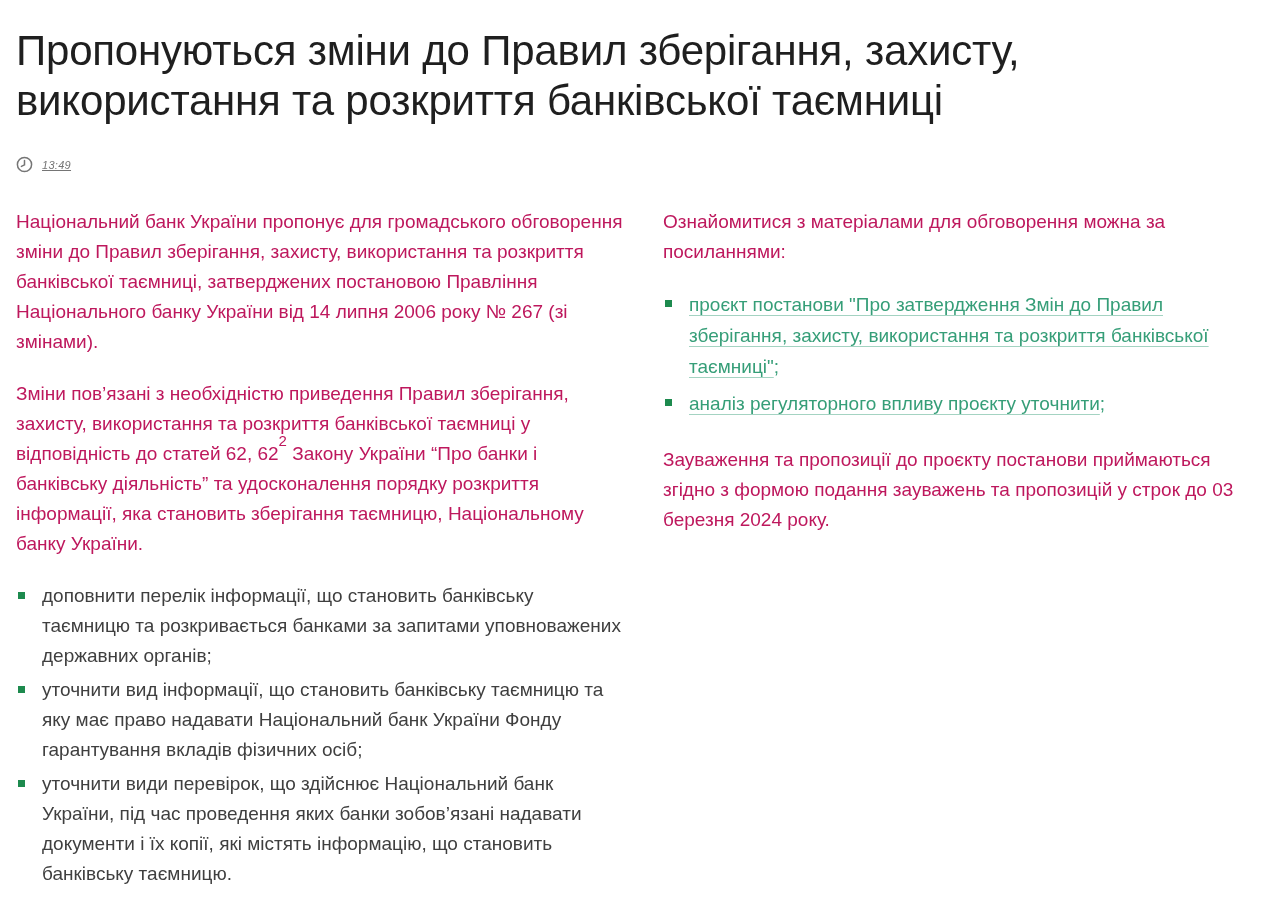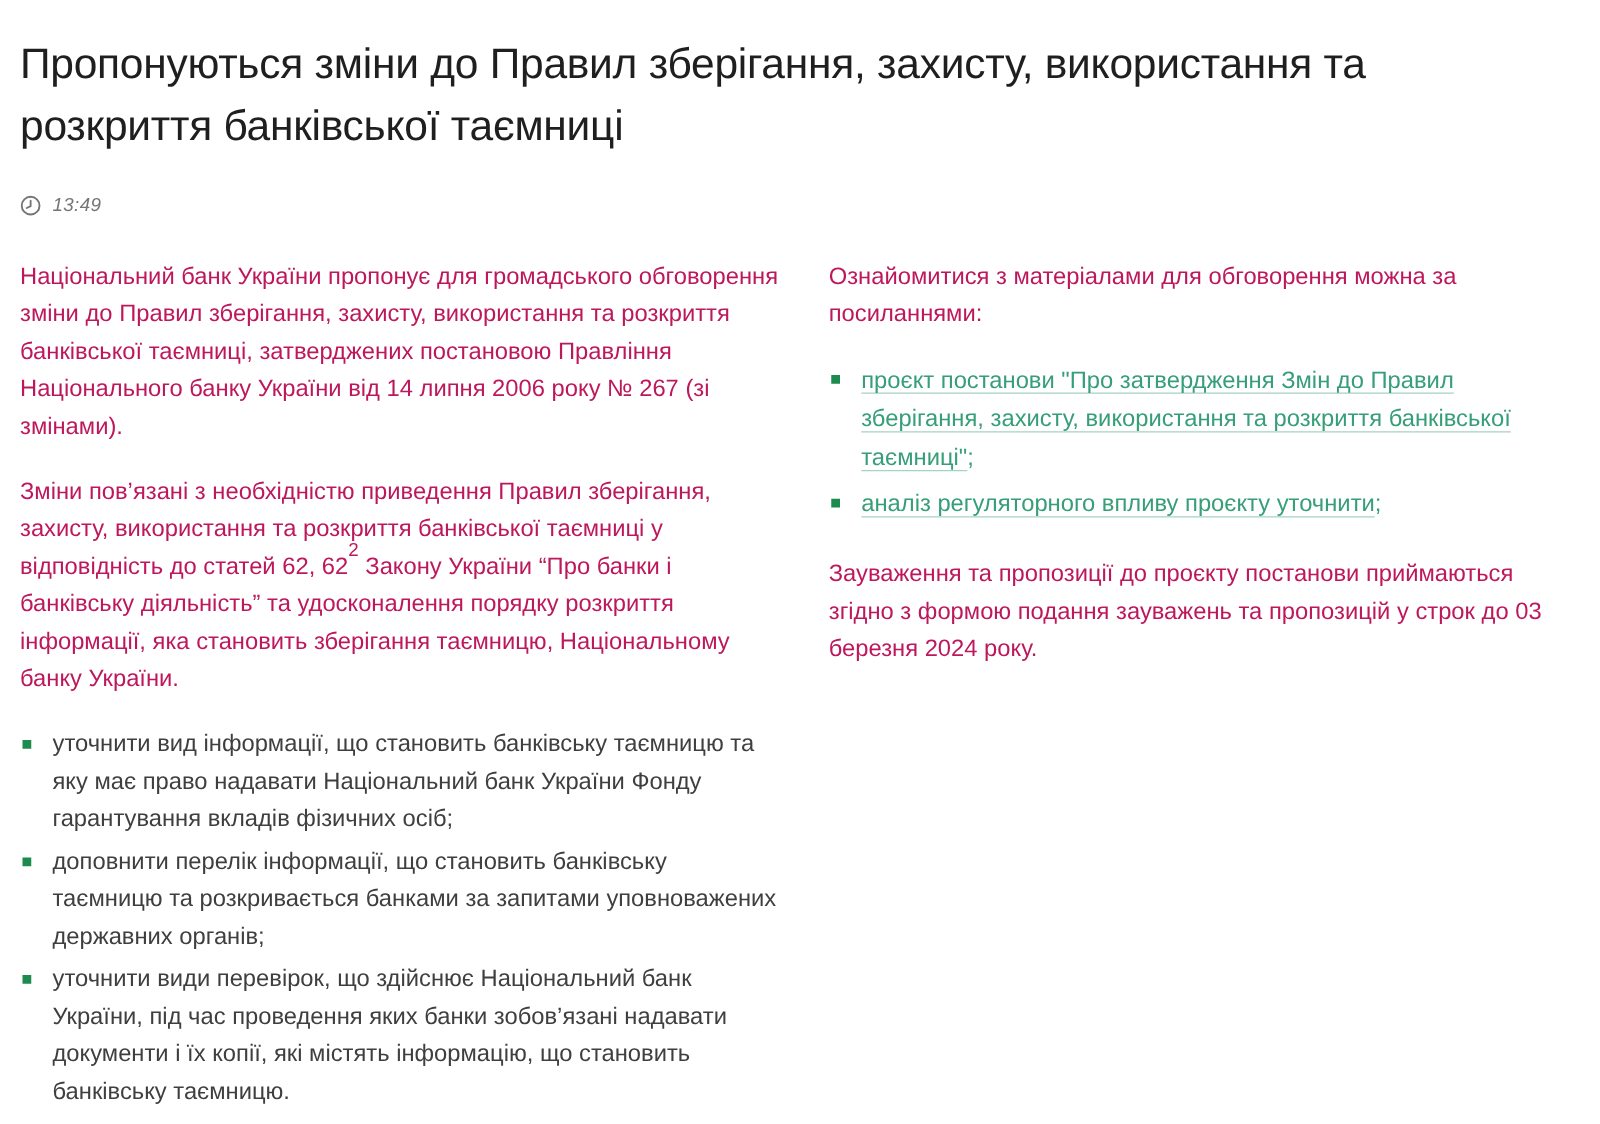--- a/index.html
+++ b/index.html
@@ -9,44 +9,45 @@
     color: #3f3f3f;
   }
   .page {
     width: 1280px;
     min-height: 899px;
     margin: 0 auto;
     padding: 26px 16px 40px 16px;
     background: #ffffff;
   }
   h1.article-title {
-    font-size: 34px;
+    font-size: 42px;
     line-height: 50px;
     font-weight: 500;
     letter-spacing: -0.2px;
     color: #1f1f1f;
     max-width: 1150px;
     margin-bottom: 30px;
   }
   .meta-row {
     display: flex;
     align-items: center;
     gap: 9px;
     margin-bottom: 34px;
   }
   .meta-row .clock {
     width: 17px;
     height: 17px;
     display: inline-block;
   }
   .meta-row .time {
-    font-size: 15px;
+    font-size: 11px;
     font-style: italic;
     color: #757575;
     letter-spacing: 0.3px;
+    text-decoration: underline;
   }
   .columns {
     display: grid;
     grid-template-columns: 608px 601px;
     gap: 39px;
     align-items: start;
   }
   .col p {
     font-size: 19px;
     line-height: 30px;
@@ -110,22 +111,22 @@
 
   <div class="columns">
 
     <div class="col">
       <p>Національний банк України пропонує для громадського обговорення зміни до Правил зберігання, захисту, використання та розкриття банківської таємниці, затверджених постановою Правління Національного банку України від 14 липня 2006 року № 267 (зі змінами).</p>
 
       <p><span>Зміни пов’язані з необхідністю приведення  Правил зберігання, захисту, використання та розкриття банківської таємниці у відповідність до статей  62, 62</span><sup class="article-sup">2</sup><span> Закону України “Про банки і банківську діяльність” та удосконалення порядку розкриття інформації, яка становить зберігання таємницю, Національному банку України.</span></p>
 
 
       <ul class="sq-list">
+        <li>доповнити перелік інформації, що становить банківську таємницю та розкривається банками за запитами уповноважених державних органів;</li>
         <li>уточнити вид інформації, що становить банківську таємницю та яку має право надавати Національний банк України Фонду гарантування вкладів фізичних осіб;</li>
-        <li>доповнити перелік інформації, що становить банківську таємницю та розкривається банками за запитами уповноважених державних органів;</li>
         <li>уточнити види перевірок, що здійснює Національний банк України, під час проведення яких банки зобов’язані надавати документи і їх копії, які містять інформацію, що становить банківську таємницю.</li>
       </ul>
     </div>
 
     <div class="col">
 
       <p>Ознайомитися з матеріалами для обговорення можна за посиланнями:</p>
 
       <ul class="sq-list links-list">
         <li><a class="doc-link">проєкт постанови "Про затвердження Змін до Правил зберігання, захисту, використання та розкриття банківської таємниці"</a><span class="link-suffix">;</span></li>

